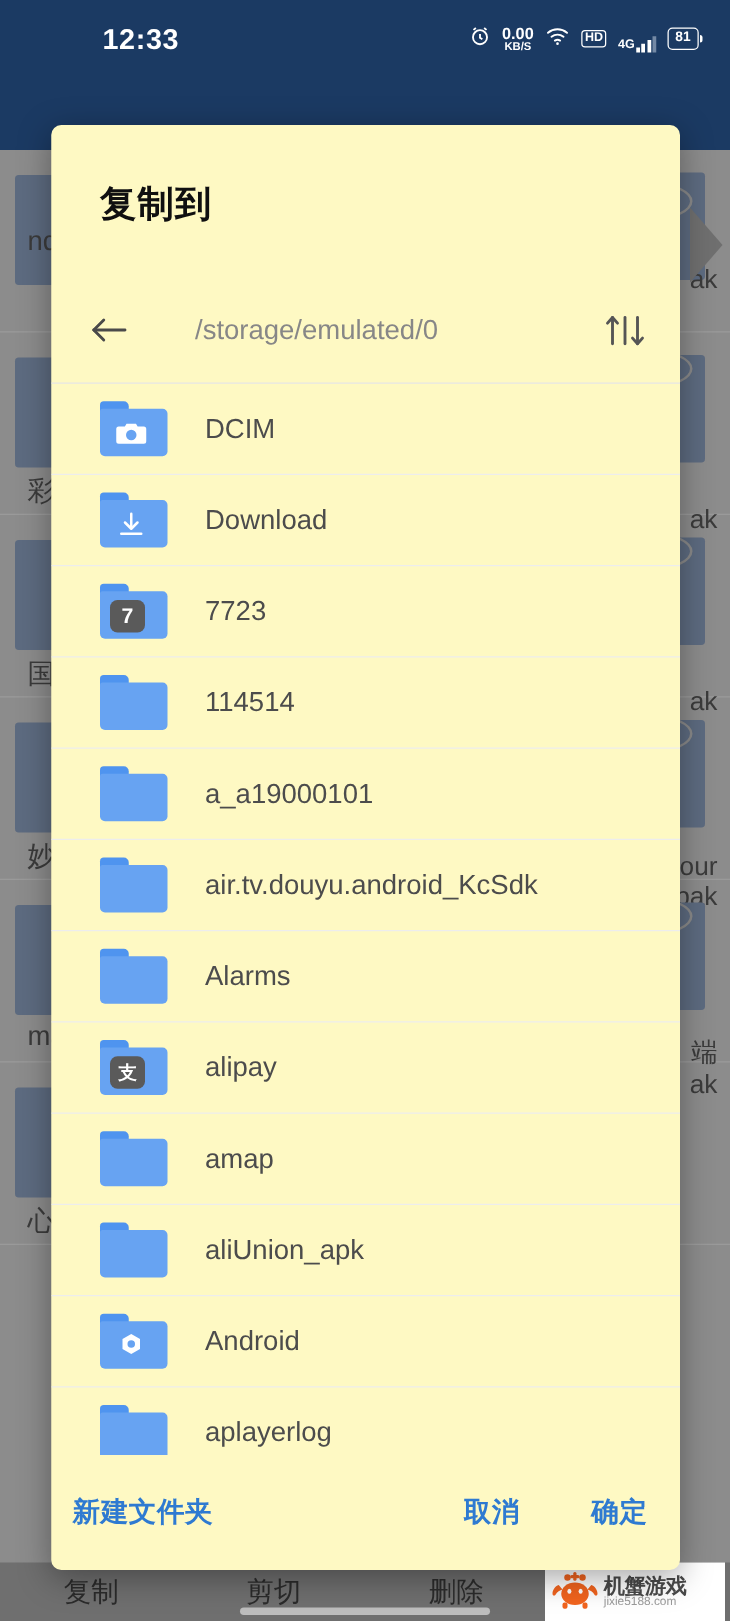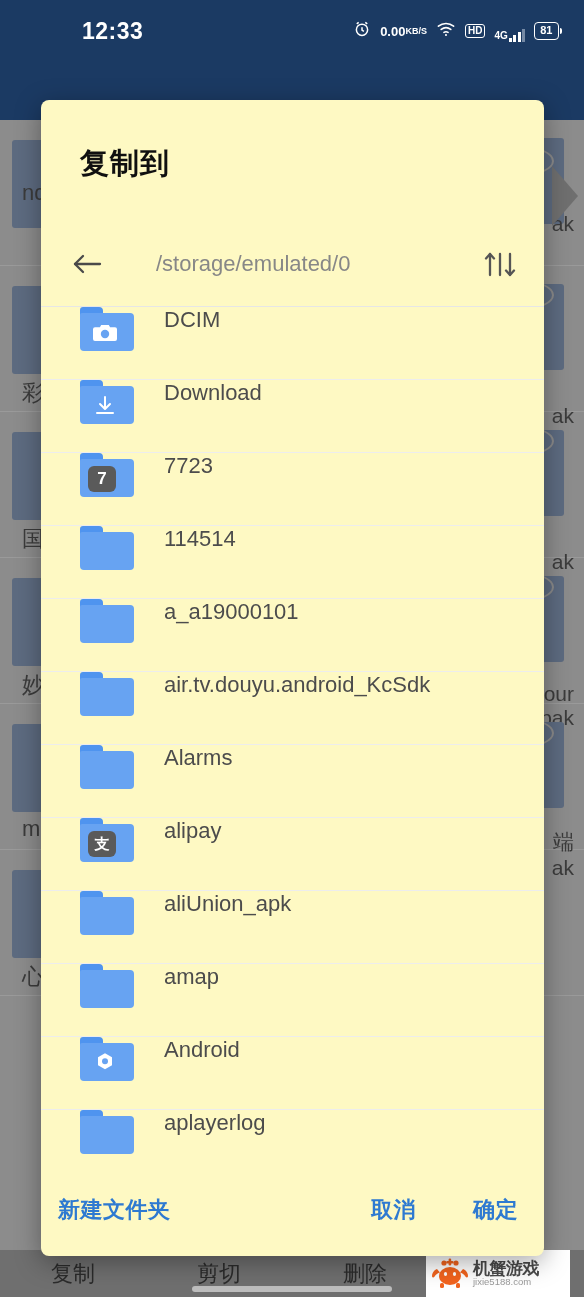--- a/index.html
+++ b/index.html
@@ -44,21 +44,21 @@
   }
   .status-icons {
     position: absolute;
     right: 22px;
     display: flex;
     align-items: center;
     gap: 9px;
   }
   .net-speed {
     display: flex;
-    flex-direction: row;
+    flex-direction: column;
     align-items: center;
     line-height: 1;
   }
   .net-speed .v { font-size: 13px; font-weight: bold; }
   .net-speed .u { font-size: 9px; font-weight: bold; }
   .hd-badge {
     border: 1.6px solid #ffffff;
     border-radius: 3px;
     font-size: 10px;
     font-weight: bold;
@@ -205,21 +205,21 @@
     transform: translateX(-50%);
     bottom: 5px;
     width: 200px; height: 6px;
     border-radius: 3px;
     background: #bdbdbd;
   }
 
   
   .watermark {
     position: absolute;
-    right: 14px; bottom: 0;
+    right: 4px; bottom: 0;
     width: 144px; height: 47px;
     background: #ffffff;
     display: flex;
     align-items: center;
     gap: 3px;
     padding-left: 4px;
     box-sizing: border-box;
   }
   .wm-text { display: flex; flex-direction: column; line-height: 1.05; }
   .wm-title {
@@ -274,20 +274,21 @@
     cursor: pointer;
   }
 
   .dlg-list {
     flex: 1;
     overflow: hidden;
   }
   .file-row {
     height: 73px;
     display: flex;
+    align-items: center;
     border-bottom: 1px solid #ededed;
     box-sizing: border-box;
     cursor: pointer;
   }
   .folder-ico {
     position: relative;
     margin-left: 39px;
     width: 54px; height: 44px;
     flex: none;
   }
@@ -575,29 +576,29 @@
           <div class="badge" style="font-size:15px">支</div>
         </div>
         <div class="file-name">alipay</div>
       </div>
 
       <div class="file-row">
         <div class="folder-ico">
           <div class="tab"></div>
             <div class="body"></div>
         </div>
+        <div class="file-name">amap</div>
+      </div>
+
+      <div class="file-row">
+        <div class="folder-ico">
+          <div class="tab"></div>
+            <div class="body"></div>
+        </div>
         <div class="file-name">aliUnion_apk</div>
-      </div>
-
-      <div class="file-row">
-        <div class="folder-ico">
-          <div class="tab"></div>
-            <div class="body"></div>
-        </div>
-        <div class="file-name">amap</div>
       </div>
 
       <div class="file-row">
         <div class="folder-ico">
           <div class="tab"></div>
             <div class="body"></div>
           <div class="glyph">
             <svg width="26" height="24" viewBox="0 0 24 24" fill="#fff">
               <path d="M12 2.2 19 6.2v8L12 18.2 5 14.2v-8z"></path>
               <circle cx="12" cy="10.2" r="3" fill="#67a3f2"></circle>

